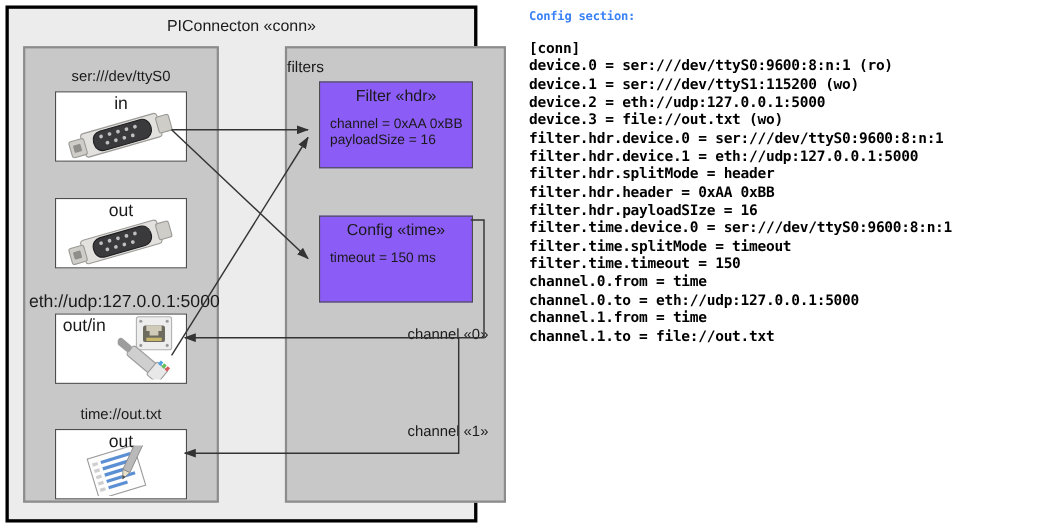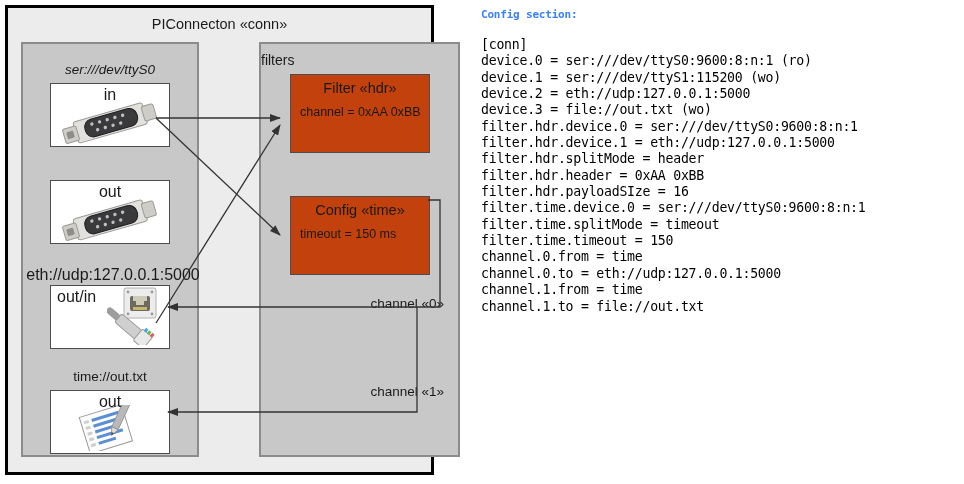--- a/index.html
+++ b/index.html
@@ -59,21 +59,21 @@
   .icon-wrap{
     position:absolute; left:0; top:0; width:100%; height:100%;
     display:flex; align-items:flex-end; justify-content:center;
     padding-bottom:2px; box-sizing:border-box;
   }
   .icon-wrap.eth{ align-items:center; justify-content:flex-start; padding-left:56px;}
 
   
   .filter-box{
     position:absolute;
-    background:#c2410c;
+    background:#8b5cf6;
     border:1.5px solid #4d4d4d;
     box-sizing:border-box;
     padding:5px 0 16px 0;
   }
   .filter-title{
     text-align:center; font-size:14.5px; color:#1a1a1a; margin-bottom:9px;
   }
   .filter-prop{
     font-size:12.5px; color:#1a1a1a; padding-left:9px; line-height:15px;
   }
@@ -94,32 +94,32 @@
     font-family:"DejaVu Sans Mono", monospace;
     font-size:11px; font-weight:bold; color:#3b82f6;
     letter-spacing:-0.2px;
     margin-bottom:16px;
   }
   #config-lines{
     font-family:"DejaVu Sans Mono", monospace;
     font-size:13.2px; color:#000; line-height:16.35px;
     white-space:pre; letter-spacing:-0.25px;
   }
-  .cfg-line{ white-space:pre; }
+  .cfg-line{ white-space:pre;font-weight:bold; }
 </style>
 </head>
 <body>
 
 <div id="diagram">
 
   <div id="diagram-title">PIConnecton «conn»</div>
 
   <div class="panel" id="devices-panel">
 
-    <div class="dev-label" style="left:0;top:18px;width:100%;font-style:italic;">ser:///dev/ttyS0</div>
+    <div class="dev-label" style="left:0;top:18px;width:100%;">ser:///dev/ttyS0</div>
     <div class="dev-box" style="left:27px;top:39px;width:120px;height:64px;">
       <span class="dev-dir">in</span>
       <span class="icon-wrap">
         <svg width="104" height="44" viewBox="0 0 104 44">
           <g transform="rotate(-16 52 22)">
             <rect x="16" y="12" width="72" height="22" rx="3" fill="#e3e1dd" stroke="#9b9a96" stroke-width="1"></rect>
             <rect x="26" y="14" width="54" height="18" rx="8" fill="#3a3a3c" stroke="#1e1e20" stroke-width="1"></rect>
             <g fill="#bfbfc2">
               <circle cx="34" cy="19" r="1.7"></circle>
                 <circle cx="42" cy="19" r="1.7"></circle>
@@ -221,20 +221,21 @@
       </span>
     </div>
   </div>
 
   <div class="panel" id="filters-panel">
     <div id="filters-title">filters</div>
 
     <div class="filter-box" style="left:29px;top:30px;width:140px;height:79px;">
       <div class="filter-title">Filter «hdr»</div>
       <div class="filter-prop">channel = 0xAA 0xBB</div>
+      <div class="filter-prop">payloadSize = 16</div>
     </div>
 
     <div class="filter-box" style="left:29px;top:152px;width:140px;height:79px;">
       <div class="filter-title">Config «time»</div>
       <div class="filter-prop">timeout = 150 ms</div>
     </div>
 
     <div class="channel-label" style="right:14px;top:252px;">channel «0»</div>
     <div class="channel-label" style="right:14px;top:340px;">channel «1»</div>
   </div>

